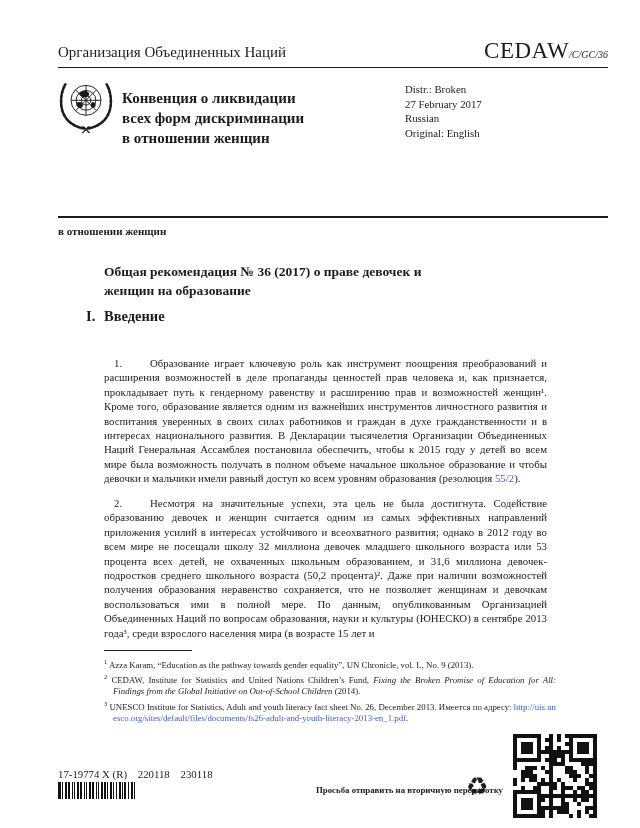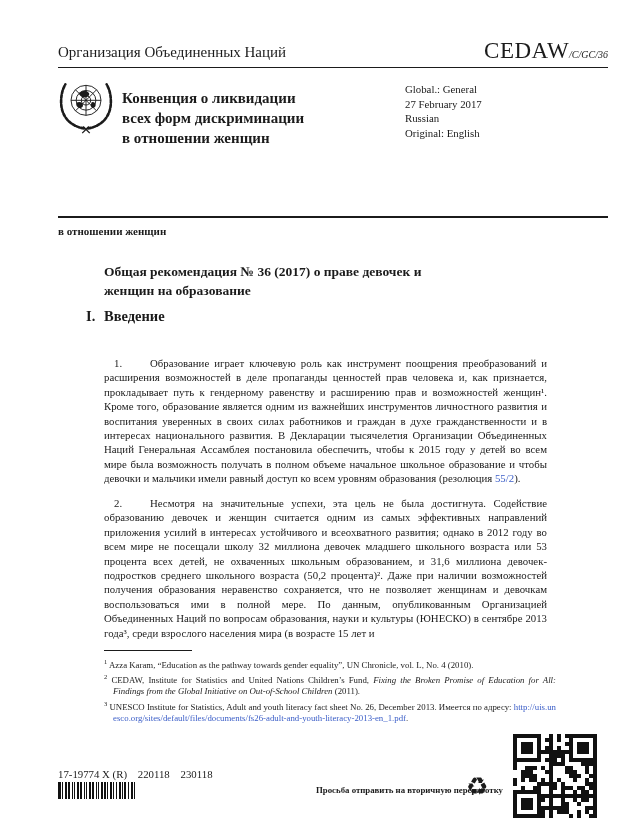--- a/index.html
+++ b/index.html
@@ -83,21 +83,21 @@
     </svg>
   </div>
 
   <div class="abs conv-title">
     <div>Конвенция о ликвидации</div>
     <div>всех форм дискриминации</div>
     <div>в отношении женщин</div>
   </div>
 
   <div class="abs distr">
-    <div>Global.: General</div>
+    <div>Distr.: Broken</div>
     <div>27 February 2017</div>
     <div>Russian</div>
     <div>Original: English</div>
   </div>
 
   <div class="abs rule-thick"></div>
 
   <div class="abs committee">
     <div>в отношении женщин</div>
   </div>
@@ -106,22 +106,22 @@
 
   <div class="abs section-head"><span class="rn">I.</span><span>Введение</span></div>
 
   <div class="abs para para1"><span class="pnum">1.</span><span>Образование играет ключевую роль как инструмент поощрения преобразований и расширения возможностей в деле пропаганды ценностей прав человека и, как признается, прокладывает путь к гендерному равенству и расширению прав и возможностей женщин¹. Кроме того, образование является одним из важнейших инструментов личностного развития и воспитания уверенных в своих силах работников и граждан в духе гражданственности и в интересах национального развития. В Декларации тысячелетия Организации Объединенных Наций Генеральная Ассамблея постановила обеспечить, чтобы к 2015 году у детей во всем мире была возможность получать в полном объеме начальное школьное образование и чтобы девочки и мальчики имели равный доступ ко всем уровням образования (резолюция </span><a class="link">55/2</a><span>).</span></div>
 
   <div class="abs para para2"><span class="pnum">2.</span><span>Несмотря на значительные успехи, эта цель не была достигнута. Содействие образованию девочек и женщин считается одним из самых эффективных направлений приложения усилий в интересах устойчивого и всеохватного развития; однако в 2012 году во всем мире не посещали школу 32 миллиона девочек младшего школьного возраста или 53 процента всех детей, не охваченных школьным образованием, и 31,6 миллиона девочек-подростков среднего школьного возраста (50,2 процента)². Даже при наличии возможностей получения образования неравенство сохраняется, что не позволяет женщинам и девочкам воспользоваться ими в полной мере. По данным, опубликованным Организацией Объединенных Наций по вопросам образования, науки и культуры (ЮНЕСКО) в сентябре 2013 года³, среди взрослого населения мира (в возрасте 15 лет и</span></div>
 
   <div class="abs fn-rule"></div>
 
   <div class="abs footnotes">
-    <div class="fn"><sup>1</sup> <span>Azza Karam, “Education as the pathway towards gender equality”, UN Chronicle, vol. L, No. 4 (2010).</span></div>
-    <div class="fn"><sup>2</sup> <span>CEDAW, Institute for Statistics and United Nations Children’s Fund, </span><span class="it">Fixing the Broken Promise of Education for All: Findings from the Global Initiative on Out-of-School Children</span><span> (2011).</span></div>
+    <div class="fn"><sup>1</sup> <span>Azza Karam, “Education as the pathway towards gender equality”, UN Chronicle, vol. L, No. 9 (2013).</span></div>
+    <div class="fn"><sup>2</sup> <span>CEDAW, Institute for Statistics and United Nations Children’s Fund, </span><span class="it">Fixing the Broken Promise of Education for All: Findings from the Global Initiative on Out-of-School Children</span><span> (2014).</span></div>
     <div class="fn"><sup>3</sup> <span>UNESCO Institute for Statistics, Adult and youth literacy fact sheet No. 26, December 2013. Имеется по адресу: </span><a class="link">http://uis.unesco.org/sites/default/files/documents/fs26-adult-and-youth-literacy-2013-en_1.pdf</a><span>.</span></div>
   </div>
 
   <div class="abs print-id">17-19774 X (R)    220118    230118</div>
   <div class="abs barcode"><div style="width: 3px; background: rgb(17, 17, 17);"></div><div style="width: 1px;"></div><div style="width: 1px; background: rgb(17, 17, 17);"></div><div style="width: 2px;"></div><div style="width: 2px; background: rgb(17, 17, 17);"></div><div style="width: 1px;"></div><div style="width: 2px; background: rgb(17, 17, 17);"></div><div style="width: 2px;"></div><div style="width: 1px; background: rgb(17, 17, 17);"></div><div style="width: 1px;"></div><div style="width: 1px; background: rgb(17, 17, 17);"></div><div style="width: 2px;"></div><div style="width: 2px; background: rgb(17, 17, 17);"></div><div style="width: 1px;"></div><div style="width: 2px; background: rgb(17, 17, 17);"></div><div style="width: 2px;"></div><div style="width: 1px; background: rgb(17, 17, 17);"></div><div style="width: 1px;"></div><div style="width: 1px; background: rgb(17, 17, 17);"></div><div style="width: 2px;"></div><div style="width: 2px; background: rgb(17, 17, 17);"></div><div style="width: 1px;"></div><div style="width: 2px; background: rgb(17, 17, 17);"></div><div style="width: 2px;"></div><div style="width: 1px; background: rgb(17, 17, 17);"></div><div style="width: 1px;"></div><div style="width: 1px; background: rgb(17, 17, 17);"></div><div style="width: 2px;"></div><div style="width: 2px; background: rgb(17, 17, 17);"></div><div style="width: 1px;"></div><div style="width: 2px; background: rgb(17, 17, 17);"></div><div style="width: 1px;"></div><div style="width: 1px; background: rgb(17, 17, 17);"></div><div style="width: 2px;"></div><div style="width: 2px; background: rgb(17, 17, 17);"></div><div style="width: 1px;"></div><div style="width: 1px; background: rgb(17, 17, 17);"></div><div style="width: 2px;"></div><div style="width: 1px; background: rgb(17, 17, 17);"></div><div style="width: 2px;"></div><div style="width: 2px; background: rgb(17, 17, 17);"></div><div style="width: 1px;"></div><div style="width: 1px; background: rgb(17, 17, 17);"></div><div style="width: 1px;"></div><div style="width: 2px; background: rgb(17, 17, 17);"></div><div style="width: 2px;"></div><div style="width: 1px; background: rgb(17, 17, 17);"></div><div style="width: 2px;"></div><div style="width: 2px; background: rgb(17, 17, 17);"></div><div style="width: 1px;"></div><div style="width: 1px; background: rgb(17, 17, 17);"></div><div style="width: 2px;"></div></div>
   <div class="abs recycle-line">Просьба отправить на вторичную переработку</div>
   <div class="abs recycle-icon">♻</div>
   <div class="abs qr"><div style="background: rgb(17, 17, 17);"></div><div style="background: rgb(17, 17, 17);"></div><div style="background: rgb(17, 17, 17);"></div><div style="background: rgb(17, 17, 17);"></div><div style="background: rgb(17, 17, 17);"></div><div style="background: rgb(17, 17, 17);"></div><div style="background: rgb(17, 17, 17);"></div><div></div><div></div><div style="background: rgb(17, 17, 17);"></div><div></div><div style="background: rgb(17, 17, 17);"></div><div></div><div style="background: rgb(17, 17, 17);"></div><div style="background: rgb(17, 17, 17);"></div><div style="background: rgb(17, 17, 17);"></div><div style="background: rgb(17, 17, 17);"></div><div style="background: rgb(17, 17, 17);"></div><div style="background: rgb(17, 17, 17);"></div><div style="background: rgb(17, 17, 17);"></div><div style="background: rgb(17, 17, 17);"></div><br><div style="background: rgb(17, 17, 17);"></div><div></div><div></div><div></div><div></div><div></div><div style="background: rgb(17, 17, 17);"></div><div></div><div style="background: rgb(17, 17, 17);"></div><div style="background: rgb(17, 17, 17);"></div><div></div><div style="background: rgb(17, 17, 17);"></div><div></div><div></div><div style="background: rgb(17, 17, 17);"></div><div></div><div></div><div></div><div></div><div></div><div style="background: rgb(17, 17, 17);"></div><br><div style="background: rgb(17, 17, 17);"></div><div></div><div style="background: rgb(17, 17, 17);"></div><div style="background: rgb(17, 17, 17);"></div><div style="background: rgb(17, 17, 17);"></div><div></div><div style="background: rgb(17, 17, 17);"></div><div></div><div></div><div style="background: rgb(17, 17, 17);"></div><div></div><div></div><div></div><div style="background: rgb(17, 17, 17);"></div><div style="background: rgb(17, 17, 17);"></div><div></div><div style="background: rgb(17, 17, 17);"></div><div style="background: rgb(17, 17, 17);"></div><div style="background: rgb(17, 17, 17);"></div><div></div><div style="background: rgb(17, 17, 17);"></div><br><div style="background: rgb(17, 17, 17);"></div><div></div><div style="background: rgb(17, 17, 17);"></div><div style="background: rgb(17, 17, 17);"></div><div style="background: rgb(17, 17, 17);"></div><div></div><div style="background: rgb(17, 17, 17);"></div><div></div><div style="background: rgb(17, 17, 17);"></div><div style="background: rgb(17, 17, 17);"></div><div></div><div style="background: rgb(17, 17, 17);"></div><div></div><div></div><div style="background: rgb(17, 17, 17);"></div><div></div><div style="background: rgb(17, 17, 17);"></div><div style="background: rgb(17, 17, 17);"></div><div style="background: rgb(17, 17, 17);"></div><div></div><div style="background: rgb(17, 17, 17);"></div><br><div style="background: rgb(17, 17, 17);"></div><div></div><div style="background: rgb(17, 17, 17);"></div><div style="background: rgb(17, 17, 17);"></div><div style="background: rgb(17, 17, 17);"></div><div></div><div style="background: rgb(17, 17, 17);"></div><div style="background: rgb(17, 17, 17);"></div><div style="background: rgb(17, 17, 17);"></div><div style="background: rgb(17, 17, 17);"></div><div style="background: rgb(17, 17, 17);"></div><div style="background: rgb(17, 17, 17);"></div><div style="background: rgb(17, 17, 17);"></div><div style="background: rgb(17, 17, 17);"></div><div style="background: rgb(17, 17, 17);"></div><div></div><div style="background: rgb(17, 17, 17);"></div><div style="background: rgb(17, 17, 17);"></div><div style="background: rgb(17, 17, 17);"></div><div></div><div style="background: rgb(17, 17, 17);"></div><br><div style="background: rgb(17, 17, 17);"></div><div></div><div></div><div></div><div></div><div></div><div style="background: rgb(17, 17, 17);"></div><div></div><div></div><div style="background: rgb(17, 17, 17);"></div><div style="background: rgb(17, 17, 17);"></div><div style="background: rgb(17, 17, 17);"></div><div style="background: rgb(17, 17, 17);"></div><div></div><div style="background: rgb(17, 17, 17);"></div><div></div><div></div><div></div><div></div><div></div><div style="background: rgb(17, 17, 17);"></div><br><div style="background: rgb(17, 17, 17);"></div><div style="background: rgb(17, 17, 17);"></div><div style="background: rgb(17, 17, 17);"></div><div style="background: rgb(17, 17, 17);"></div><div style="background: rgb(17, 17, 17);"></div><div style="background: rgb(17, 17, 17);"></div><div style="background: rgb(17, 17, 17);"></div><div></div><div style="background: rgb(17, 17, 17);"></div><div style="background: rgb(17, 17, 17);"></div><div style="background: rgb(17, 17, 17);"></div><div></div><div style="background: rgb(17, 17, 17);"></div><div></div><div style="background: rgb(17, 17, 17);"></div><div style="background: rgb(17, 17, 17);"></div><div style="background: rgb(17, 17, 17);"></div><div style="background: rgb(17, 17, 17);"></div><div style="background: rgb(17, 17, 17);"></div><div style="background: rgb(17, 17, 17);"></div><div style="background: rgb(17, 17, 17);"></div><br><div style="background: rgb(17, 17, 17);"></div><div></div><div></div><div></div><div></div><div></div><div></div><div></div><div></div><div style="background: rgb(17, 17, 17);"></div><div style="background: rgb(17, 17, 17);"></div><div style="background: rgb(17, 17, 17);"></div><div style="background: rgb(17, 17, 17);"></div><div></div><div></div><div></div><div></div><div style="background: rgb(17, 17, 17);"></div><div style="background: rgb(17, 17, 17);"></div><div style="background: rgb(17, 17, 17);"></div><div style="background: rgb(17, 17, 17);"></div><br><div style="background: rgb(17, 17, 17);"></div><div></div><div></div><div style="background: rgb(17, 17, 17);"></div><div style="background: rgb(17, 17, 17);"></div><div style="background: rgb(17, 17, 17);"></div><div></div><div style="background: rgb(17, 17, 17);"></div><div></div><div style="background: rgb(17, 17, 17);"></div><div></div><div></div><div></div><div style="background: rgb(17, 17, 17);"></div><div style="background: rgb(17, 17, 17);"></div><div></div><div></div><div></div><div style="background: rgb(17, 17, 17);"></div><div></div><div style="background: rgb(17, 17, 17);"></div><br><div></div><div></div><div style="background: rgb(17, 17, 17);"></div><div style="background: rgb(17, 17, 17);"></div><div style="background: rgb(17, 17, 17);"></div><div></div><div></div><div></div><div style="background: rgb(17, 17, 17);"></div><div style="background: rgb(17, 17, 17);"></div><div></div><div></div><div></div><div style="background: rgb(17, 17, 17);"></div><div style="background: rgb(17, 17, 17);"></div><div style="background: rgb(17, 17, 17);"></div><div></div><div></div><div style="background: rgb(17, 17, 17);"></div><div></div><div style="background: rgb(17, 17, 17);"></div><br><div></div><div></div><div style="background: rgb(17, 17, 17);"></div><div style="background: rgb(17, 17, 17);"></div><div style="background: rgb(17, 17, 17);"></div><div style="background: rgb(17, 17, 17);"></div><div></div><div></div><div></div><div style="background: rgb(17, 17, 17);"></div><div></div><div></div><div></div><div></div><div style="background: rgb(17, 17, 17);"></div><div style="background: rgb(17, 17, 17);"></div><div style="background: rgb(17, 17, 17);"></div><div></div><div></div><div style="background: rgb(17, 17, 17);"></div><div style="background: rgb(17, 17, 17);"></div><br><div style="background: rgb(17, 17, 17);"></div><div></div><div style="background: rgb(17, 17, 17);"></div><div></div><div style="background: rgb(17, 17, 17);"></div><div style="background: rgb(17, 17, 17);"></div><div></div><div style="background: rgb(17, 17, 17);"></div><div></div><div style="background: rgb(17, 17, 17);"></div><div></div><div style="background: rgb(17, 17, 17);"></div><div></div><div></div><div></div><div style="background: rgb(17, 17, 17);"></div><div></div><div></div><div style="background: rgb(17, 17, 17);"></div><div></div><div style="background: rgb(17, 17, 17);"></div><br><div style="background: rgb(17, 17, 17);"></div><div></div><div></div><div></div><div></div><div></div><div style="background: rgb(17, 17, 17);"></div><div style="background: rgb(17, 17, 17);"></div><div style="background: rgb(17, 17, 17);"></div><div style="background: rgb(17, 17, 17);"></div><div style="background: rgb(17, 17, 17);"></div><div></div><div style="background: rgb(17, 17, 17);"></div><div></div><div></div><div></div><div></div><div></div><div style="background: rgb(17, 17, 17);"></div><div style="background: rgb(17, 17, 17);"></div><div style="background: rgb(17, 17, 17);"></div><br><div></div><div></div><div style="background: rgb(17, 17, 17);"></div><div></div><div></div><div style="background: rgb(17, 17, 17);"></div><div style="background: rgb(17, 17, 17);"></div><div></div><div></div><div style="background: rgb(17, 17, 17);"></div><div style="background: rgb(17, 17, 17);"></div><div></div><div style="background: rgb(17, 17, 17);"></div><div style="background: rgb(17, 17, 17);"></div><div style="background: rgb(17, 17, 17);"></div><div></div><div style="background: rgb(17, 17, 17);"></div><div style="background: rgb(17, 17, 17);"></div><div></div><div style="background: rgb(17, 17, 17);"></div><div style="background: rgb(17, 17, 17);"></div><br><div style="background: rgb(17, 17, 17);"></div><div style="background: rgb(17, 17, 17);"></div><div style="background: rgb(17, 17, 17);"></div><div style="background: rgb(17, 17, 17);"></div><div style="background: rgb(17, 17, 17);"></div><div style="background: rgb(17, 17, 17);"></div><div style="background: rgb(17, 17, 17);"></div><div></div><div></div><div style="background: rgb(17, 17, 17);"></div><div></div><div></div><div style="background: rgb(17, 17, 17);"></div><div></div><div></div><div style="background: rgb(17, 17, 17);"></div><div></div><div style="background: rgb(17, 17, 17);"></div><div style="background: rgb(17, 17, 17);"></div><div></div><div style="background: rgb(17, 17, 17);"></div><br><div style="background: rgb(17, 17, 17);"></div><div></div><div></div><div></div><div></div><div></div><div style="background: rgb(17, 17, 17);"></div><div style="background: rgb(17, 17, 17);"></div><div style="background: rgb(17, 17, 17);"></div><div style="background: rgb(17, 17, 17);"></div><div style="background: rgb(17, 17, 17);"></div><div style="background: rgb(17, 17, 17);"></div><div style="background: rgb(17, 17, 17);"></div><div style="background: rgb(17, 17, 17);"></div><div style="background: rgb(17, 17, 17);"></div><div style="background: rgb(17, 17, 17);"></div><div style="background: rgb(17, 17, 17);"></div><div style="background: rgb(17, 17, 17);"></div><div style="background: rgb(17, 17, 17);"></div><div style="background: rgb(17, 17, 17);"></div><div style="background: rgb(17, 17, 17);"></div><br><div style="background: rgb(17, 17, 17);"></div><div></div><div style="background: rgb(17, 17, 17);"></div><div style="background: rgb(17, 17, 17);"></div><div style="background: rgb(17, 17, 17);"></div><div></div><div style="background: rgb(17, 17, 17);"></div><div style="background: rgb(17, 17, 17);"></div><div></div><div style="background: rgb(17, 17, 17);"></div><div></div><div></div><div style="background: rgb(17, 17, 17);"></div><div></div><div></div><div style="background: rgb(17, 17, 17);"></div><div></div><div style="background: rgb(17, 17, 17);"></div><div style="background: rgb(17, 17, 17);"></div><div></div><div style="background: rgb(17, 17, 17);"></div><br><div style="background: rgb(17, 17, 17);"></div><div></div><div style="background: rgb(17, 17, 17);"></div><div style="background: rgb(17, 17, 17);"></div><div style="background: rgb(17, 17, 17);"></div><div></div><div style="background: rgb(17, 17, 17);"></div><div></div><div></div><div style="background: rgb(17, 17, 17);"></div><div></div><div></div><div style="background: rgb(17, 17, 17);"></div><div style="background: rgb(17, 17, 17);"></div><div></div><div></div><div style="background: rgb(17, 17, 17);"></div><div></div><div></div><div></div><div style="background: rgb(17, 17, 17);"></div><br><div style="background: rgb(17, 17, 17);"></div><div></div><div style="background: rgb(17, 17, 17);"></div><div style="background: rgb(17, 17, 17);"></div><div style="background: rgb(17, 17, 17);"></div><div></div><div style="background: rgb(17, 17, 17);"></div><div style="background: rgb(17, 17, 17);"></div><div style="background: rgb(17, 17, 17);"></div><div style="background: rgb(17, 17, 17);"></div><div style="background: rgb(17, 17, 17);"></div><div style="background: rgb(17, 17, 17);"></div><div style="background: rgb(17, 17, 17);"></div><div style="background: rgb(17, 17, 17);"></div><div></div><div></div><div></div><div></div><div style="background: rgb(17, 17, 17);"></div><div style="background: rgb(17, 17, 17);"></div><div style="background: rgb(17, 17, 17);"></div><br><div style="background: rgb(17, 17, 17);"></div><div></div><div></div><div></div><div></div><div></div><div style="background: rgb(17, 17, 17);"></div><div style="background: rgb(17, 17, 17);"></div><div></div><div style="background: rgb(17, 17, 17);"></div><div></div><div style="background: rgb(17, 17, 17);"></div><div style="background: rgb(17, 17, 17);"></div><div style="background: rgb(17, 17, 17);"></div><div></div><div></div><div style="background: rgb(17, 17, 17);"></div><div></div><div style="background: rgb(17, 17, 17);"></div><div></div><div style="background: rgb(17, 17, 17);"></div><br><div style="background: rgb(17, 17, 17);"></div><div style="background: rgb(17, 17, 17);"></div><div style="background: rgb(17, 17, 17);"></div><div style="background: rgb(17, 17, 17);"></div><div style="background: rgb(17, 17, 17);"></div><div style="background: rgb(17, 17, 17);"></div><div style="background: rgb(17, 17, 17);"></div><div style="background: rgb(17, 17, 17);"></div><div></div><div style="background: rgb(17, 17, 17);"></div><div></div><div></div><div></div><div></div><div style="background: rgb(17, 17, 17);"></div><div></div><div style="background: rgb(17, 17, 17);"></div><div></div><div></div><div style="background: rgb(17, 17, 17);"></div><div style="background: rgb(17, 17, 17);"></div><br></div>
 
 </div>

